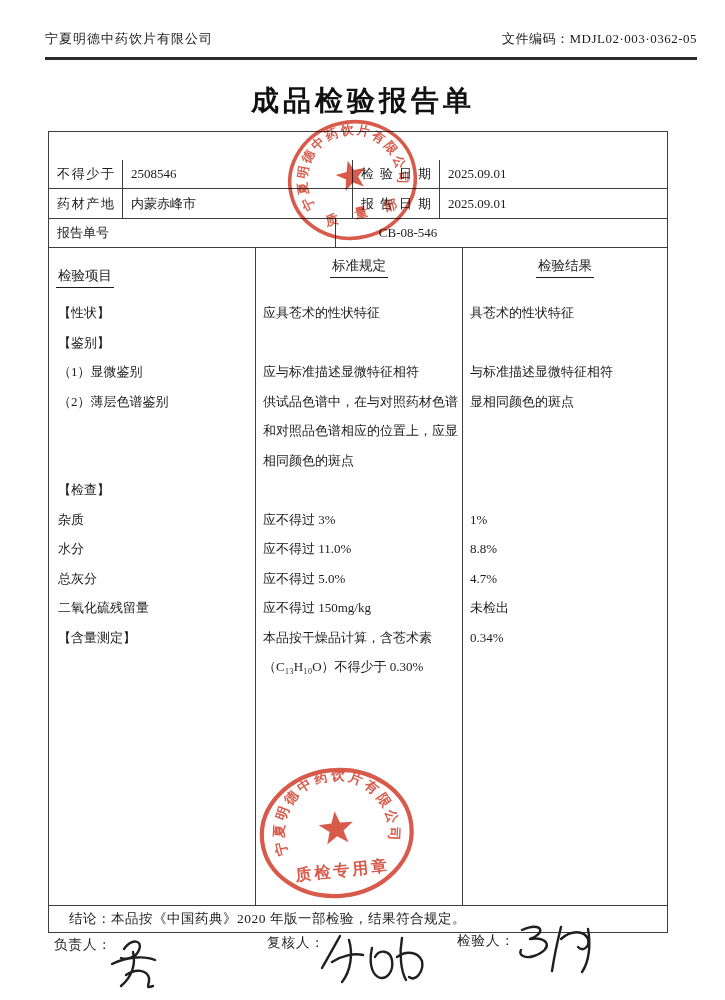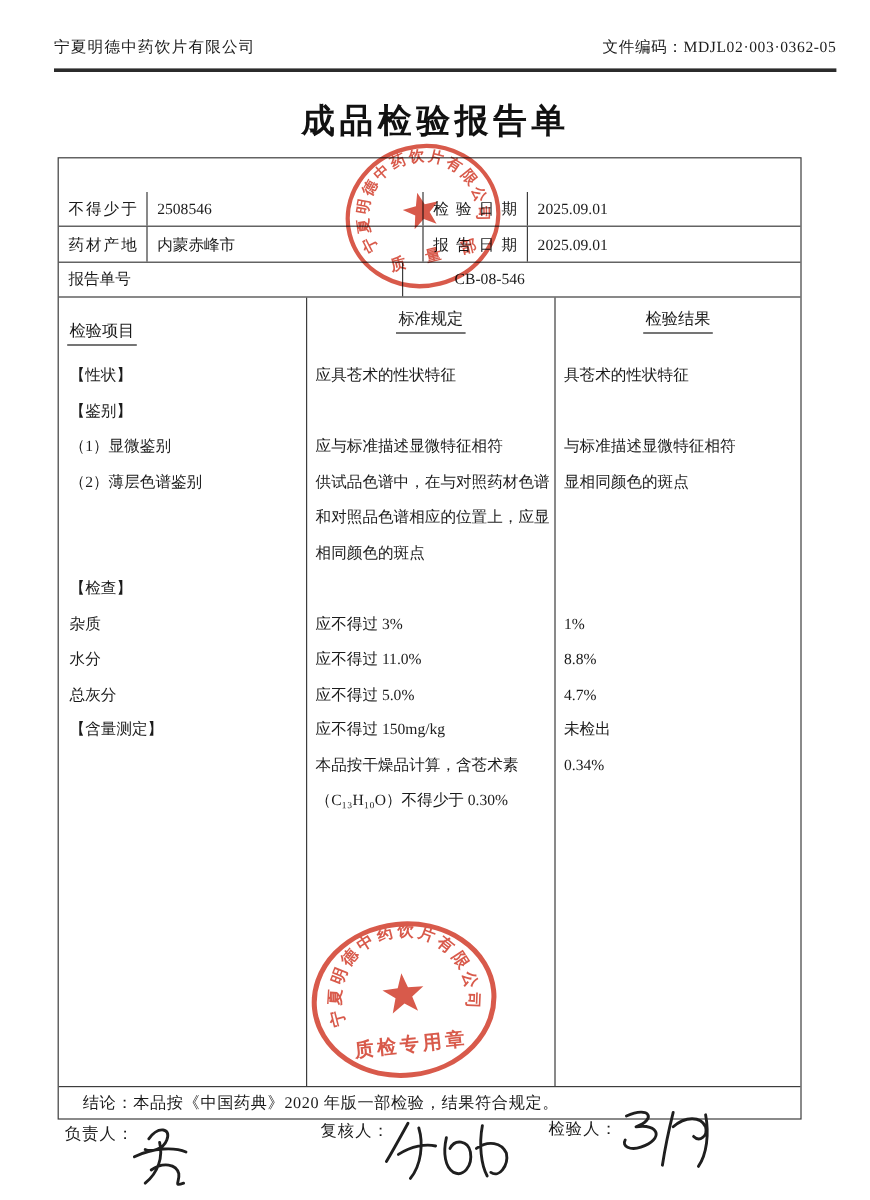--- a/index.html
+++ b/index.html
@@ -125,20 +125,21 @@
             <div class="tline">【性状】</div>
             <div class="tline">【鉴别】</div>
             <div class="tline">（1）显微鉴别</div>
             <div class="tline">（2）薄层色谱鉴别</div>
             <div class="tline">&nbsp;</div>
             <div class="tline">&nbsp;</div>
             <div class="tline">【检查】</div>
             <div class="tline">杂质</div>
             <div class="tline">水分</div>
             <div class="tline">总灰分</div>
+            <div class="tline">二氧化硫残留量</div>
             <div class="tline">【含量测定】</div>
           </div>
       </div>
       <div class="mcol mcol2">
         <div class="colhead head-center"><span>标准规定</span></div>
         <div class="lines pad-std">
             <div class="tline">应具苍术的性状特征</div>
             <div class="tline">&nbsp;</div>
             <div class="tline">应与标准描述显微特征相符</div>
             <div class="tline">供试品色谱中，在与对照药材色谱</div>

